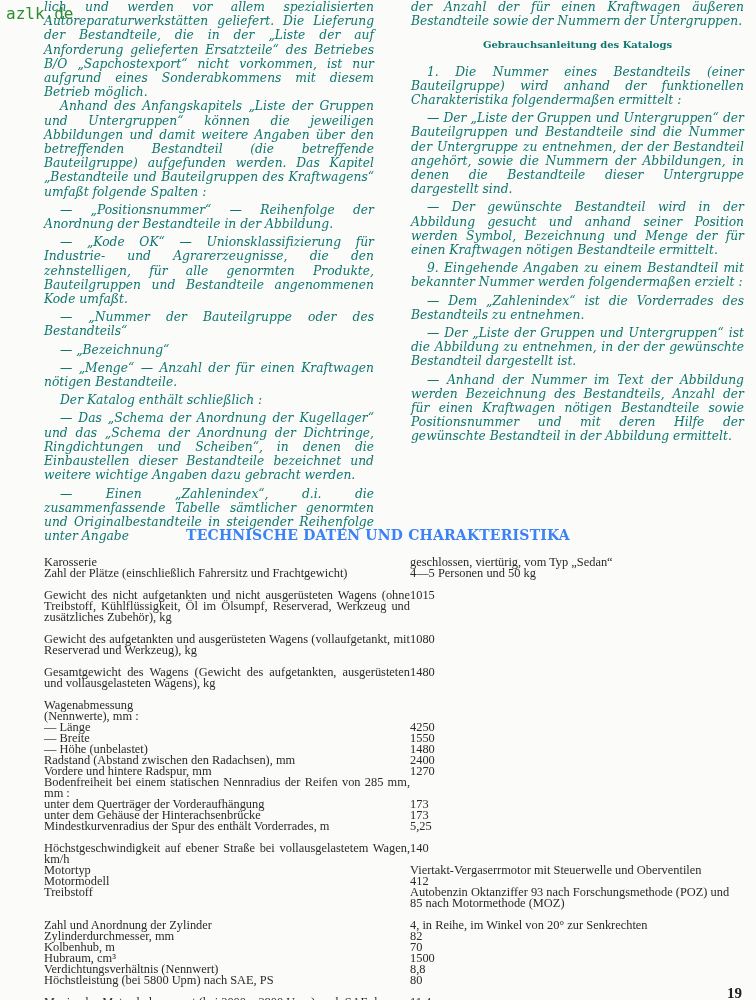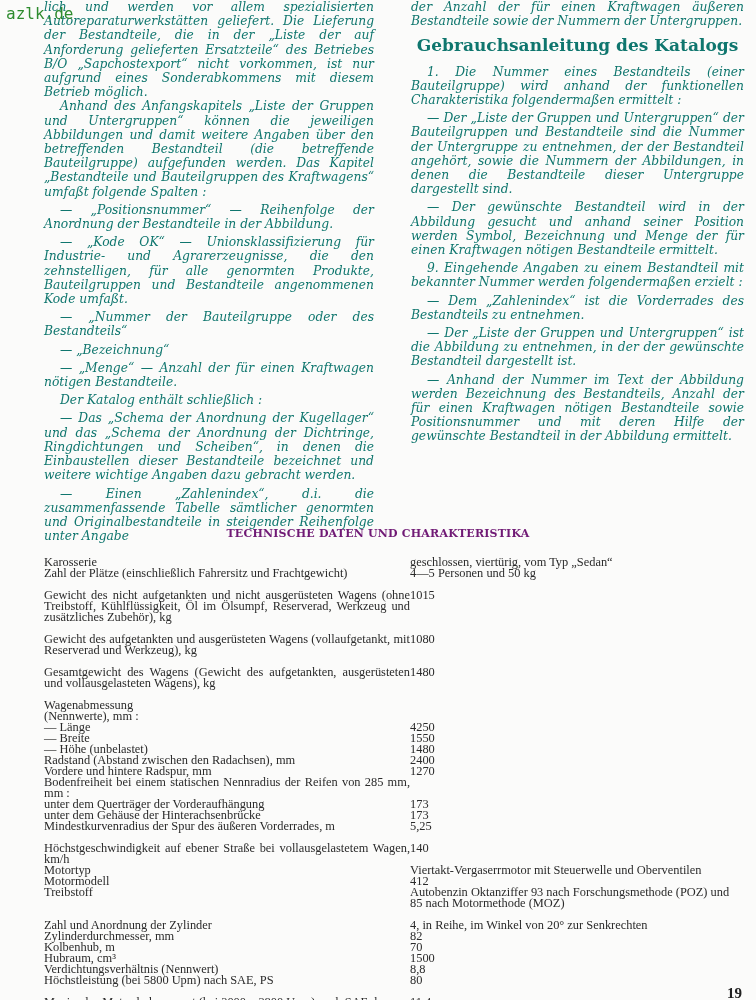--- a/index.html
+++ b/index.html
@@ -4,22 +4,22 @@
 <style>
   html,body{margin:0;padding:0;}
   body{width:756px;height:1000px;background:#fbfbfa;position:relative;overflow:hidden;color:#2a2a2a;}
   .wm{position:absolute;left:6px;top:4px;font-family:"DejaVu Sans Mono",monospace;font-size:16px;color:#2e8b2e;z-index:3;}
   .col{position:absolute;top:0;font-family:"DejaVu Serif",serif;font-style:italic;font-size:12.3px;line-height:14.2px;text-align:justify;color:#0f766e;}
   .col.left{left:44px;width:330px;}
   .col.right{left:411px;width:333px;}
   .col p{margin:0 0 4px 0;}
   .col p.ind{text-indent:16px;}
   .col p.cont{margin-bottom:0;}
-  .col h3{font-style:normal;font-weight:bold;text-align:center;font-size:17px;margin:10px 0 12px 0;}
-  .title{position:absolute;top:527px;left:0;width:756px;text-align:center;font-family:"DejaVu Serif",serif;font-weight:bold;font-size:11px;color:#701a75;letter-spacing:0.2px;}
+  .col h3{font-style:normal;font-weight:bold;text-align:center;font-size:10px;margin:10px 0 12px 0;}
+  .title{position:absolute;top:527px;left:0;width:756px;text-align:center;font-family:"DejaVu Serif",serif;font-weight:bold;font-size:14px;color:#3b82f6;letter-spacing:0.2px;}
   table.spec{position:absolute;top:557px;left:44px;border-collapse:collapse;font-family:"Liberation Serif",serif;font-size:12.4px;line-height:11px;color:#2a2a2a;}
   table.spec td{vertical-align:top;padding:0;}
   td.lab{width:366px;text-align:justify;}
   td.val{width:334px;padding-left:0;}
   .sub{padding-left:16px;}
   .gap td{height:11px;}
   .pageno{position:absolute;right:14px;top:985px;font-family:"Liberation Serif",serif;font-size:15px;font-weight:bold;color:#222;}
 </style>
 </head>
 <body>
@@ -121,21 +121,21 @@
       </tr>
       <tr>
         <td class="lab sub">unter dem Querträger der Vorderaufhängung</td>
         <td class="val">173</td>
       </tr>
       <tr>
         <td class="lab sub">unter dem Gehäuse der Hinterachsenbrücke</td>
         <td class="val">173</td>
       </tr>
       <tr>
-        <td class="lab">Mindestkurvenradius der Spur des äußeren Vorderrades, m</td>
+        <td class="lab">Mindestkurvenradius der Spur des enthält Vorderrades, m</td>
         <td class="val">5,25</td>
       </tr>
       <tr class="gap">
         <td colspan="2"></td>
       </tr>
       <tr>
         <td class="lab">Höchstgeschwindigkeit auf ebener Straße bei vollausgelastetem Wagen, km/h</td>
         <td class="val">140</td>
       </tr>
       <tr>

